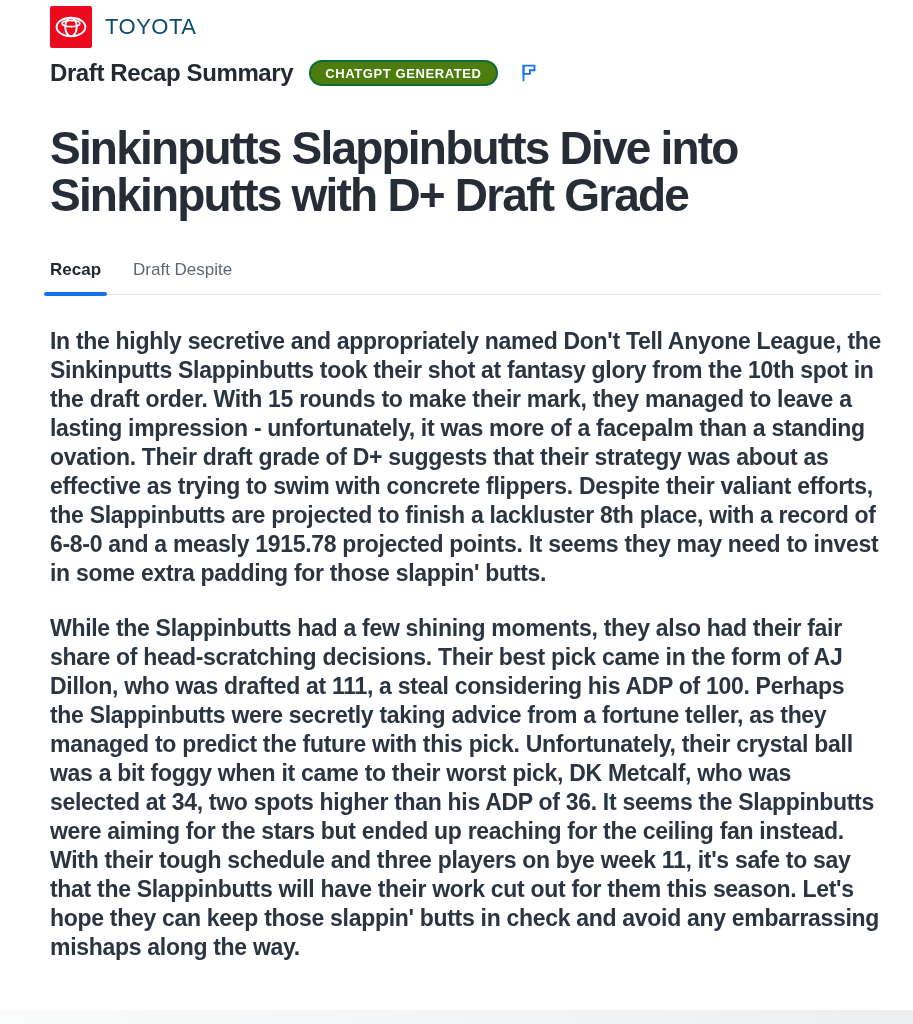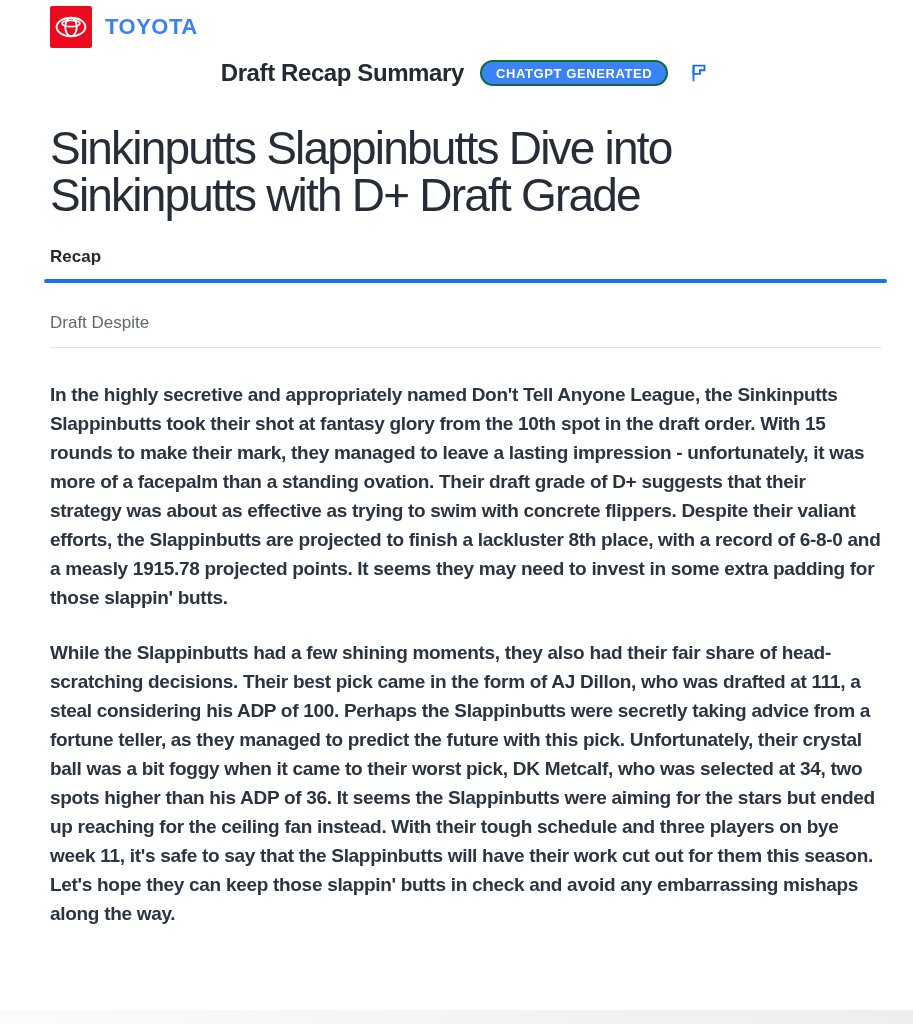--- a/index.html
+++ b/index.html
@@ -33,41 +33,40 @@
     background: #eb0a1e;
     border-radius: 2px;
     display: flex;
     align-items: center;
     justify-content: center;
     cursor: pointer;
   }
   .toyota-box svg { width: 32px; height: 22px; display: block; }
   .sponsor-wordmark {
     font-size: 22px;
-    font-weight: 700;
+    font-weight: 400;
     letter-spacing: 0.5px;
-    color: #3b82f6;
+    color: #0c4a6e;
   }
 
   
   .title-row {
     display: flex;
     align-items: center;
     gap: 16px;
     margin-bottom: 38px;
-    justify-content: center;
   }
   .page-title {
     font-size: 24px;
     font-weight: 800;
     letter-spacing: -0.4px;
     color: #232a31;
   }
   .gen-badge {
-    background: #3b82f6;
+    background: #4d7c0f;
     border: 2px solid #0d6b3a;
     color: #ffffff;
     font-size: 13px;
     font-weight: 800;
     letter-spacing: 0.6px;
     padding: 4px 14px 3px 14px;
     border-radius: 999px;
     white-space: nowrap;
   }
   .flag-btn {
@@ -78,34 +77,33 @@
     cursor: pointer;
     display: flex;
     align-items: center;
   }
   .flag-btn svg { width: 22px; height: 22px; display: block; }
 
   
   .headline {
     font-size: 46px;
     line-height: 47px;
-    font-weight: 400;
+    font-weight: 700;
     letter-spacing: -1.8px;
     color: #262d36;
-    margin-bottom: 28px;
+    margin-bottom: 41px;
   }
   .headline span { display: block; }
 
   
   .tabs {
     display: flex;
     gap: 32px;
     border-bottom: 1px solid #e0e4e9;
     margin-bottom: 32px;
-    flex-direction: column;
   }
   .tab {
     font-size: 17px;
     padding-bottom: 14px;
     cursor: pointer;
     position: relative;
   }
   .tab.active {
     color: #232a31;
     font-weight: 700;
@@ -120,21 +118,21 @@
     border-radius: 3px;
     background: #1471f0;
   }
   .tab.inactive {
     color: #5f6770;
     font-weight: 500;
   }
 
   
   .article-body p {
-    font-size: 19px;
+    font-size: 23px;
     line-height: 29px;
     font-weight: 600;
     letter-spacing: -0.3px;
     color: #2b3441;
     margin-bottom: 26px;
     max-width: 834px;
   }
 
   .bottom-strip {
     position: absolute;

